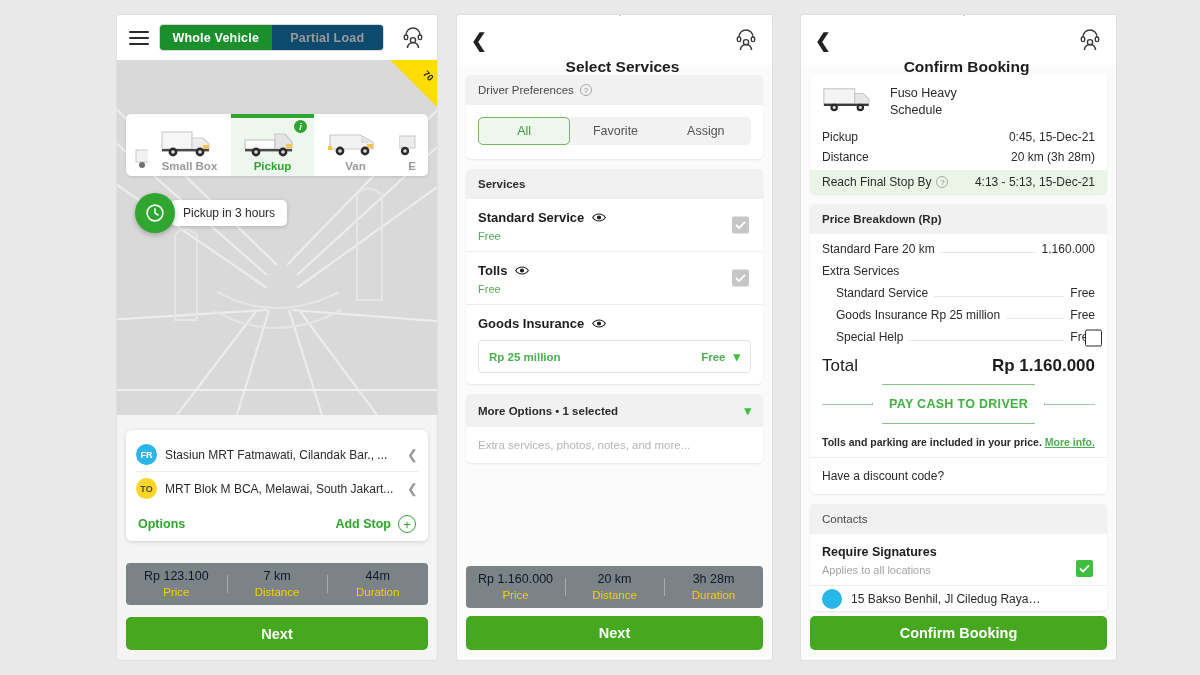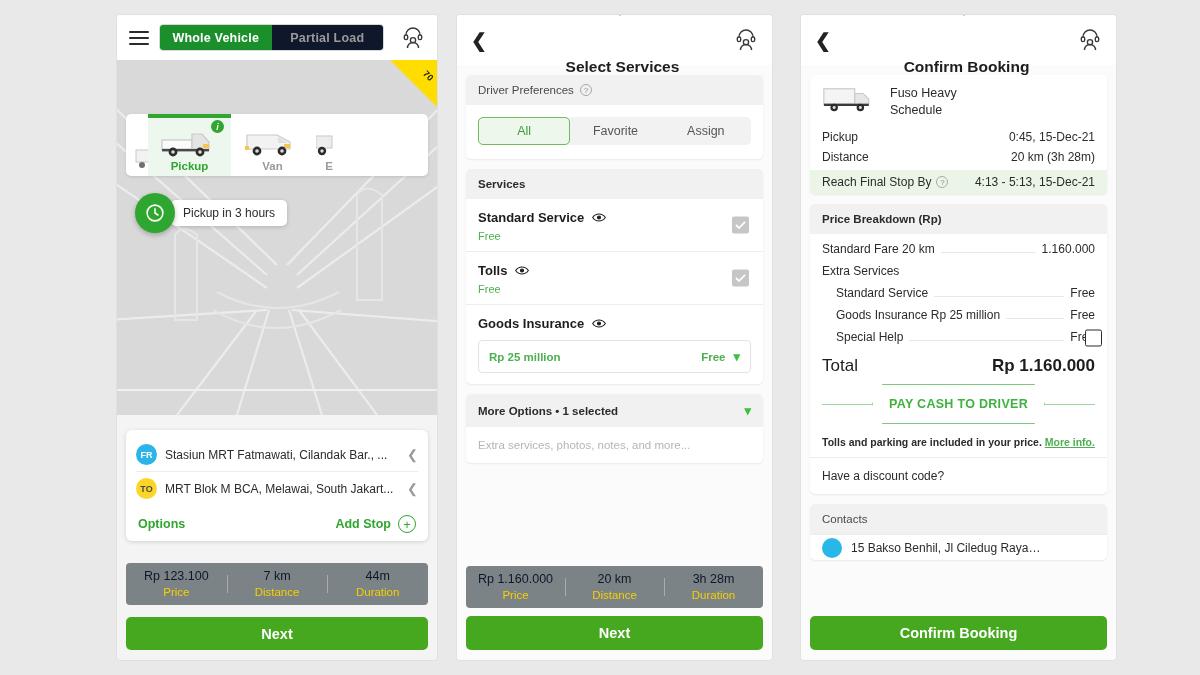--- a/index.html
+++ b/index.html
@@ -30,21 +30,21 @@
   }
   .hamburger { width: 20px; display:flex; flex-direction:column; gap:4px; cursor:pointer; }
   .hamburger i { display:block; height:2px; background:#2b2b2b; border-radius:1px; }
   .segmented {
     flex:1; display:flex; height:27px; border:1px solid #d8d8d8;
     border-radius:4px; overflow:hidden; background:#fff; max-width: 225px;
   }
   .seg { flex:1; display:flex; align-items:center; justify-content:center;
          font-size:12.5px; font-weight:bold; letter-spacing:.2px; cursor:pointer; }
   .seg.active { background:#1b8f2c; color:#fff; }
-  .seg.inactive { color:#9a9a9a; background:#0f172a; }
+  .seg.inactive { color:#9a9a9a; background:#0c4a6e; }
   .agent-icon { width:24px; height:24px; margin-left:auto; cursor:pointer; }
 
   
   .map-area {
     position:relative; height: 355px; background:#d9d9d9; overflow:hidden;
   }
   .map-lines { position:absolute; inset:0; }
   .veh-carousel {
     position:absolute; left:9px; right:9px; top:54px;
     height:62px; background:#fff; border-radius:5px; overflow:hidden;
@@ -305,20 +305,35 @@
 
       <div class="veh-carousel">
         <div class="veh partial">
           <div class="veh-img">
             <svg width="22" height="28" viewBox="0 0 22 28">
                 <rect x="10" y="6" width="14" height="12" fill="#f2f2f2" stroke="#c9c9c9"></rect>
                 <circle cx="16" cy="21" r="3" fill="#6f6f6f"></circle>
               </svg>
           </div>
         </div>
+        <div class="veh">
+          <div class="veh-img">
+            <svg width="62" height="34" viewBox="0 0 62 34">
+              <rect x="3" y="6" width="30" height="17" fill="#f6f6f6" stroke="#cfcfcf" stroke-width="1.2"></rect>
+              <path d="M33 12 h11 l6 6 v5 h-17z" fill="#ededed" stroke="#cfcfcf" stroke-width="1.2"></path>
+              <rect x="44" y="19" width="6" height="4" fill="#f6c453"></rect>
+              <rect x="3" y="23" width="47" height="2.4" fill="#4a4a4a"></rect>
+              <circle cx="14" cy="26" r="4.4" fill="#2b2b2b"></circle>
+                <circle cx="14" cy="26" r="1.8" fill="#dcdcdc"></circle>
+              <circle cx="41" cy="26" r="4.4" fill="#2b2b2b"></circle>
+                <circle cx="41" cy="26" r="1.8" fill="#dcdcdc"></circle>
+            </svg>
+          </div>
+          <div class="veh-label">Small Box</div>
+        </div>
         <div class="veh selected">
           <div class="info-dot">i</div>
           <div class="veh-img">
             <svg width="62" height="34" viewBox="0 0 62 34">
               <rect x="3" y="14" width="30" height="9" fill="#fbfbfb" stroke="#c9c9c9" stroke-width="1.2"></rect>
               <path d="M33 8 h10 l7 8 v7 h-17z" fill="#e4e4e4" stroke="#c9c9c9" stroke-width="1.2"></path>
               <rect x="44" y="18" width="6" height="4" fill="#f6c453"></rect>
               <rect x="3" y="23" width="47" height="2.4" fill="#4a4a4a"></rect>
               <circle cx="14" cy="26" r="4.4" fill="#2b2b2b"></circle>
                 <circle cx="14" cy="26" r="1.8" fill="#dcdcdc"></circle>
@@ -638,20 +653,29 @@
         <div class="disc-row">
           <span>Have a discount code?</span>
           <span class="chk off"></span>
         </div>
       </div>
 
       <div style="height:10px"></div>
 
       <div class="card">
         <div class="card-head">Contacts</div>
+        <div class="sig-row">
+          <div class="sig-title">Require Signatures</div>
+          <div class="sig-sub">Applies to all locations</div>
+          <div class="chk on" style="top:26px;transform:none">
+            <svg width="11" height="9" viewBox="0 0 12 10" fill="none" stroke="#fff" stroke-width="2">
+                <path d="M1 5l3.4 3.4L11 1.6"></path>
+              </svg>
+          </div>
+        </div>
         <div class="contact-cut">
           <span class="cc-avatar"></span>
           <span class="cc-text">15 Bakso Benhil, Jl Ciledug Raya…</span>
         </div>
       </div>
     </div>
 
     <div class="p23-bottom">
       <button class="cta2">Confirm Booking</button>
     </div>

